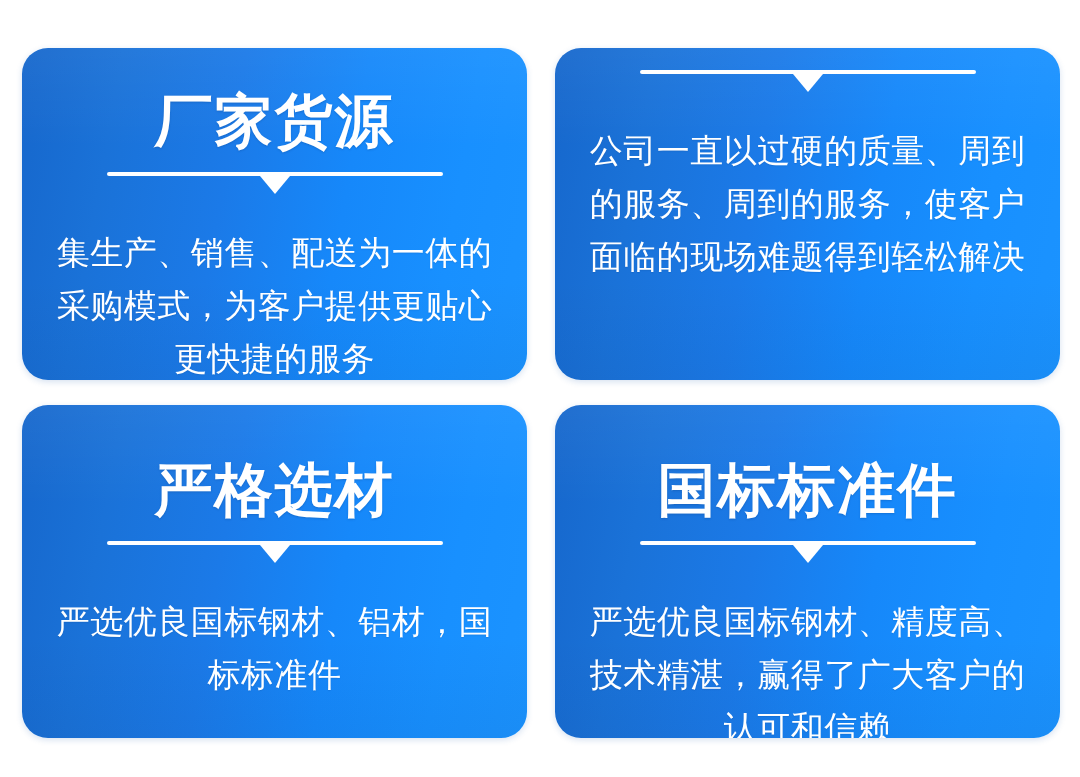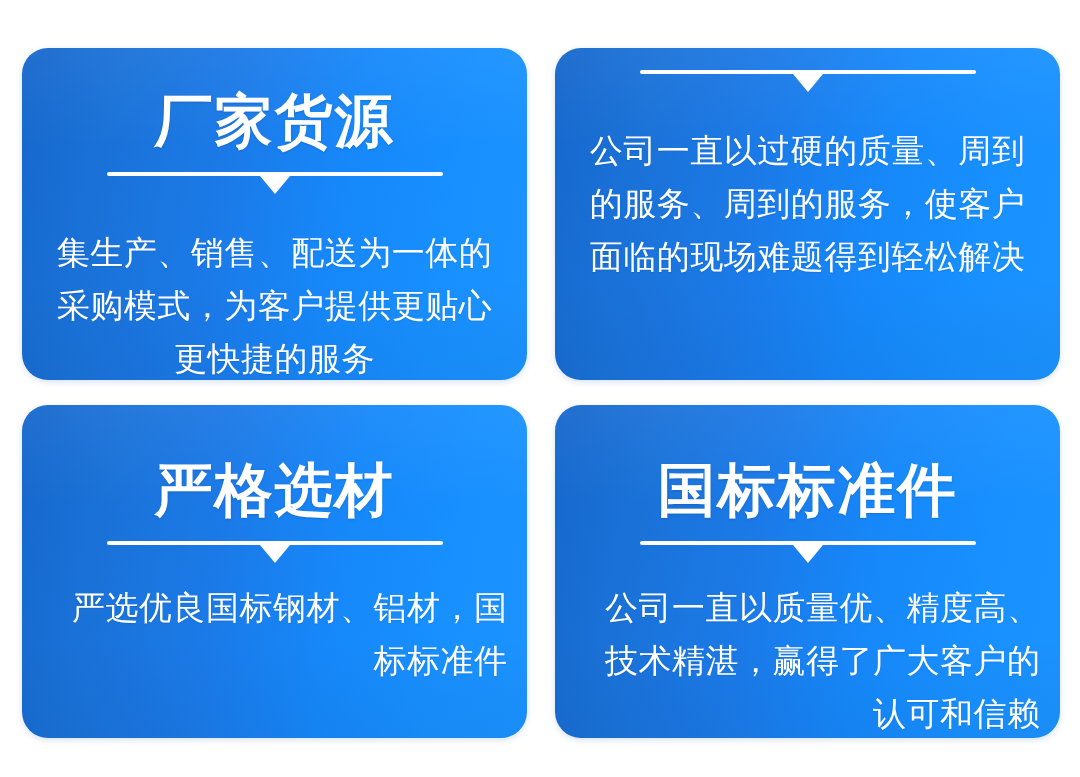--- a/index.html
+++ b/index.html
@@ -120,22 +120,21 @@
     font-size: 33px;
     font-weight: normal;
     line-height: 53px;
     text-align: center;
     width: 466px;
     margin-top: 32px;
     letter-spacing: 0.5px;
     text-shadow: 0 1px 1px rgba(10, 60, 130, 0.16);
   }
   .row-2 .card-desc {
-    margin-top: 18px;
-    text-align: right;
+    margin-top: 32px;
   }
 </style>
 </head>
 <body>
 
 <div id="feature-grid">
 
   <div class="feature-card row-1">
     <div class="card-inner">
       <div class="card-title">厂家货源</div>
@@ -168,17 +167,17 @@
     </div>
   </div>
 
   <div class="feature-card row-2">
     <div class="card-inner">
       <div class="card-title">国标标准件</div>
       <div class="card-divider">
         <div class="divider-line"></div>
         <div class="divider-arrow"></div>
       </div>
-      <div class="card-desc">公司一直以质量优、精度高、技术精湛，赢得了广大客户的认可和信赖</div>
+      <div class="card-desc">严选优良国标钢材、精度高、技术精湛，赢得了广大客户的认可和信赖</div>
     </div>
   </div>
 
 </div>
 
 </body></html>

